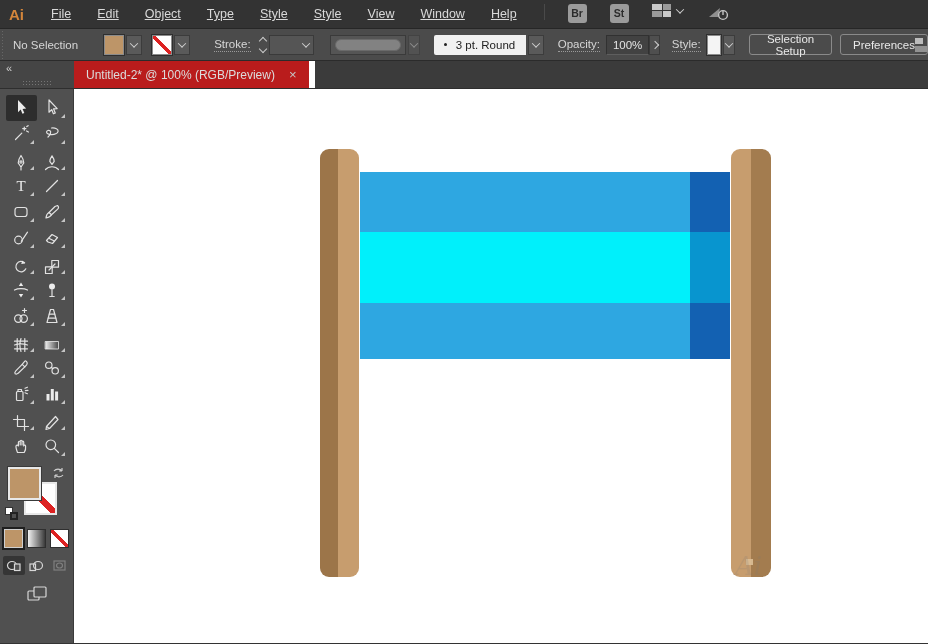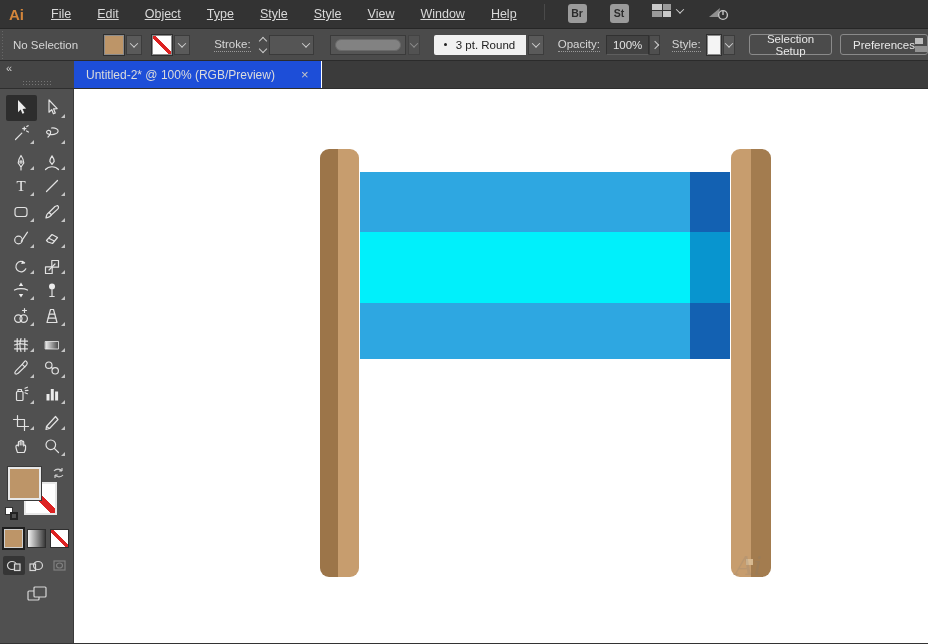--- a/index.html
+++ b/index.html
@@ -50,22 +50,22 @@
   .push-btn { height:21px; border:1px solid #8a8a8a; border-radius:3px; background:#4b4b4b;
     color:#e8e8e8; font-size:11.5px; padding:0 12px; display:flex; align-items:center; margin-left:8px; }
   .edge-icon { position:absolute; right:-6px; top:8px; width:20px; height:16px; opacity:.9; }
 
   
   .tabrow { height:28px; background:#3b3b3b; display:flex; border-bottom:1px solid #2e2e2e; }
   .tool-cap { width:74px; background:#454545; color:#cfcfcf; font-size:11px; position:relative; }
   .tool-cap .collapse { position:absolute; left:6px; top:1px; letter-spacing:1px; }
   .tool-cap .grip { position:absolute; left:22px; bottom:3px; width:30px; height:5px;
     background-image:radial-gradient(#757575 1px, transparent 1px); background-size:3px 3px; }
-  .tab { background:#1d4ed8; color:#dcdcdc; font-size:12px; display:flex; align-items:center;
-    gap:26px; padding:0 12px; border-right:1px solid #ffffff; }
+  .tab { background:#b91c1c; color:#dcdcdc; font-size:12px; display:flex; align-items:center;
+    gap:14px; padding:0 12px; border-right:6px solid #ffffff; }
   .tab .close { color:#c6c6c6; font-size:13px; }
 
   
   .main { display:flex; height:554px; }
   .toolbar { width:74px; background:#505050; border-right:1px solid #3a3a3a; position:relative; }
   .tools { display:grid; grid-template-columns:repeat(2,31px); justify-content:center;
     grid-auto-rows:26px; padding-top:6px; }
   .tool { position:relative; display:flex; align-items:center; justify-content:center; border-radius:2px; }
   .tool svg { stroke:#e2e2e2; fill:none; stroke-width:1.2; stroke-linecap:round; stroke-linejoin:round; }
   .tool::after { content:""; position:absolute; right:3px; bottom:3px;

